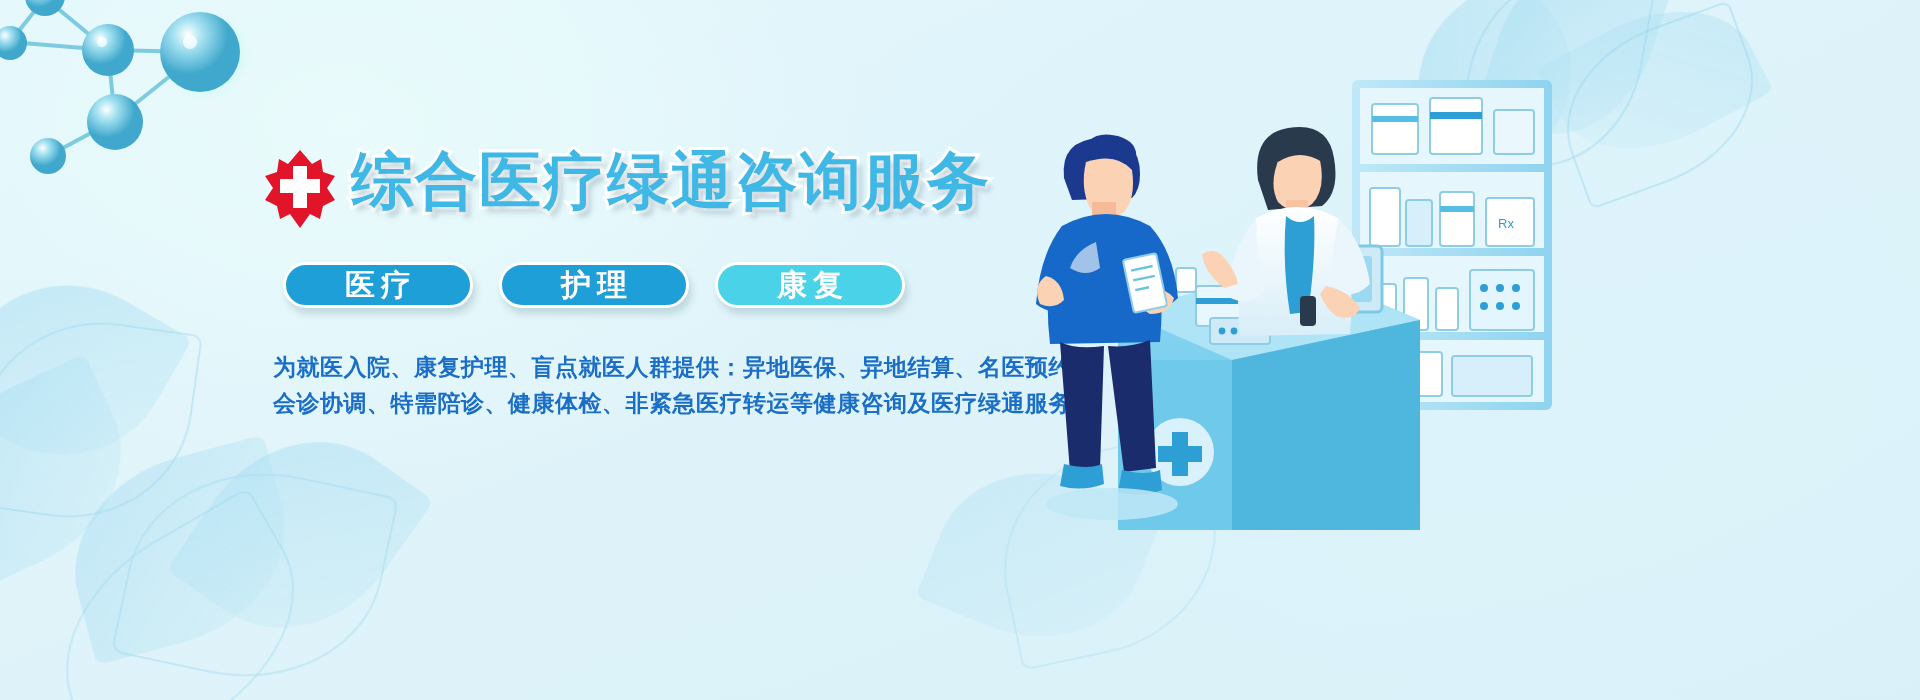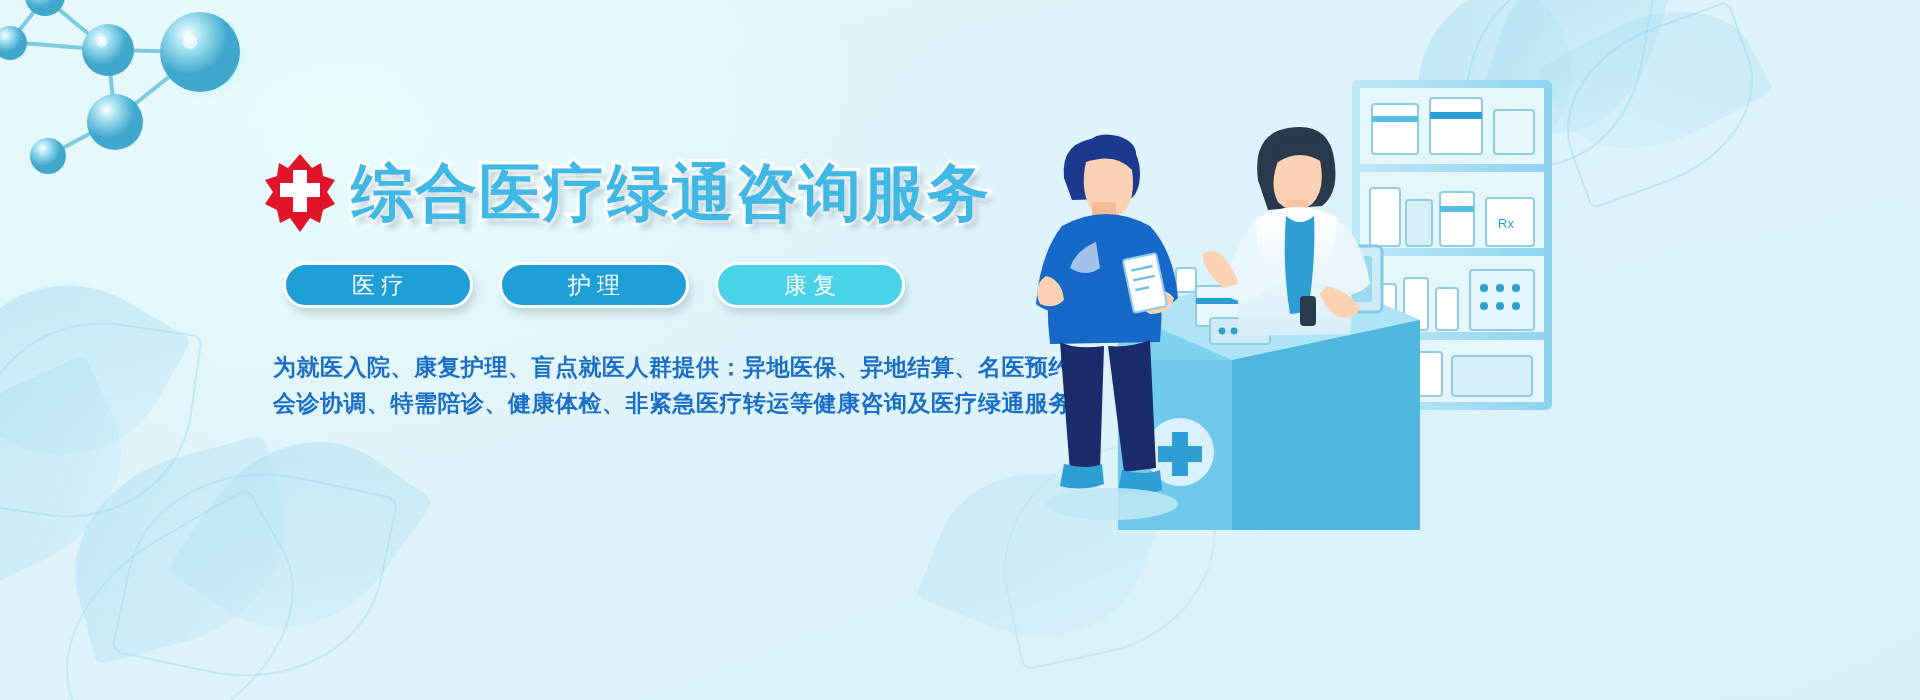--- a/index.html
+++ b/index.html
@@ -25,38 +25,38 @@
     filter:blur(.3px);
   }
   .petal.line { background:none; border:2px solid rgba(140,209,236,.45); }
 
   
   #molecule { position:absolute; left:-10px; top:-20px; width:330px; height:230px; }
 
   
   #content { position:absolute; left:265px; top:150px; width:740px; }
 
-  #title-row { display:flex; align-items:center; gap:16px; height:86px; }
+  #title-row { display:flex; gap:16px; height:86px; }
   #cross-logo { width:70px; height:78px; flex:0 0 auto; }
   #main-title {
     font-size:62px; font-weight:bold; letter-spacing:2px; line-height:1;
     color:#3fb8e6;
     -webkit-text-stroke:6px #ffffff;
     paint-order:stroke fill;
     text-shadow:5px 6px 5px rgba(120,150,165,.35);
     white-space:nowrap;
   }
 
   
   #pills { display:flex; gap:26px; margin-top:26px; margin-left:18px; }
   .pill {
     height:46px; min-width:190px; padding:0 30px;
     display:flex; align-items:center; justify-content:center;
     border-radius:26px;
-    color:#ffffff; font-size:23px; font-weight:normal; letter-spacing:6px;
+    color:#ffffff; font-size:30px; font-weight:bold; letter-spacing:6px;
     border:3px solid #ffffff;
     box-shadow:3px 6px 7px rgba(110,145,160,.30);
     text-indent:6px;
   }
 
   
   #desc {
     margin-top:42px; margin-left:8px;
     color:#1a6ec6; font-size:23px; font-weight:bold;
     line-height:1.55; letter-spacing:.5px; width:730px;

